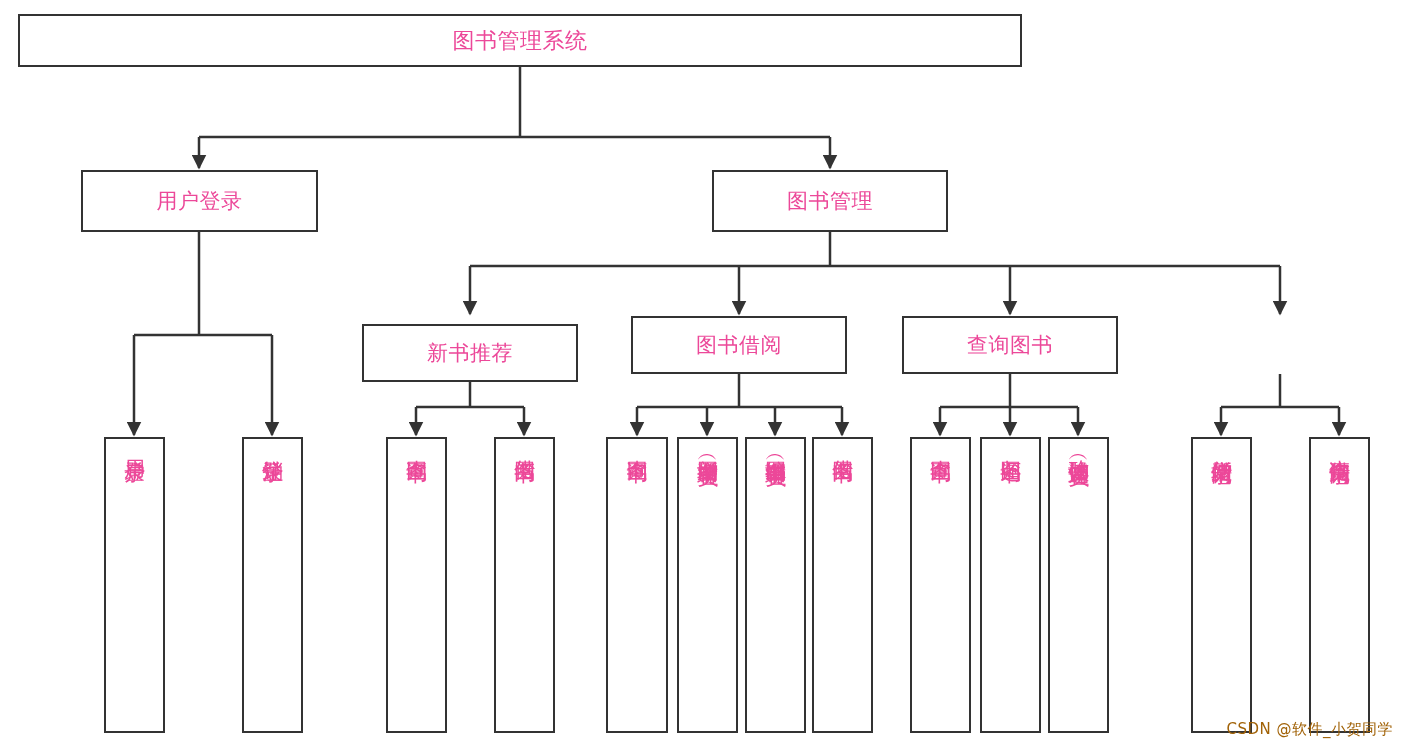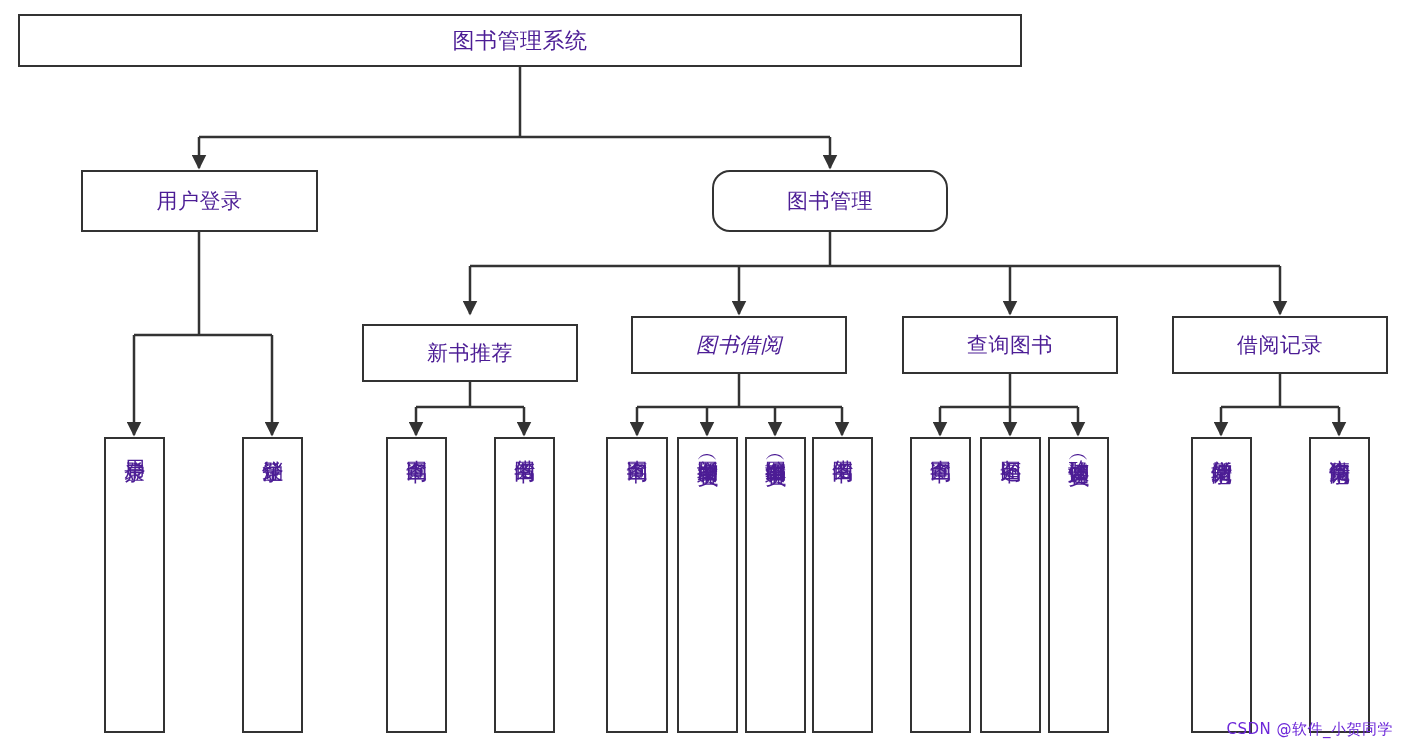--- a/index.html
+++ b/index.html
@@ -33,21 +33,21 @@
     border: 2px solid #333333;
     display: flex;
     align-items: center;
     justify-content: center;
     color: #111111;
   }
   .node-label {
     display: block;
     text-align: center;
     line-height: 1.25;
-    color: #4c1d95;
+    color: #ec4899;
     font-weight: 400;
   }
   .node.horizontal .node-label {
     font-size: 21px;
     letter-spacing: 0.5px;
   }
   .node.vertical {
     align-items: flex-start;
     justify-content: center;
     padding-top: 4px;
@@ -61,21 +61,21 @@
     white-space: nowrap;
   }
   .node.root .node-label {
     font-size: 22px;
   }
   #watermark {
     position: absolute;
     right: 12px;
     bottom: 8px;
     font-size: 15px;
-    color: #6d28d9;
+    color: #a16207;
     letter-spacing: 0.5px;
     white-space: nowrap;
     font-family: "DejaVu Sans", "Liberation Sans", sans-serif;
   }
 </style>
 </head>
 <body>
 
 <div id="diagram-root">
 
@@ -129,35 +129,32 @@
     </g>
   </svg>
 
   <div class="node horizontal root" style="left:18px; top:14px; width:1004px; height:53px;">
     <span class="node-label">图书管理系统</span>
   </div>
 
   <div class="node horizontal" style="left:81px; top:170px; width:237px; height:62px;">
     <span class="node-label">用户登录</span>
   </div>
-  <div class="node horizontal" style="left:712px; top:170px; width:236px; height:62px;border-radius:18px;">
+  <div class="node horizontal" style="left:712px; top:170px; width:236px; height:62px;">
     <span class="node-label">图书管理</span>
   </div>
 
   <div class="node horizontal" style="left:362px; top:324px; width:216px; height:58px;">
     <span class="node-label">新书推荐</span>
   </div>
-  <div class="node horizontal" style="left:631px; top:316px; width:216px; height:58px;font-style:italic;">
+  <div class="node horizontal" style="left:631px; top:316px; width:216px; height:58px;">
     <span class="node-label">图书借阅</span>
   </div>
   <div class="node horizontal" style="left:902px; top:316px; width:216px; height:58px;">
     <span class="node-label">查询图书</span>
-  </div>
-  <div class="node horizontal" style="left:1172px; top:316px; width:216px; height:58px;">
-    <span class="node-label">借阅记录</span>
   </div>
 
   <div class="node vertical" style="left:104px; top:437px; width:61px; height:296px;">
     <span class="node-label">用户登录</span>
   </div>
   <div class="node vertical" style="left:242px; top:437px; width:61px; height:296px;">
     <span class="node-label">注销登录</span>
   </div>
 
   <div class="node vertical" style="left:386px; top:437px; width:61px; height:296px;">

